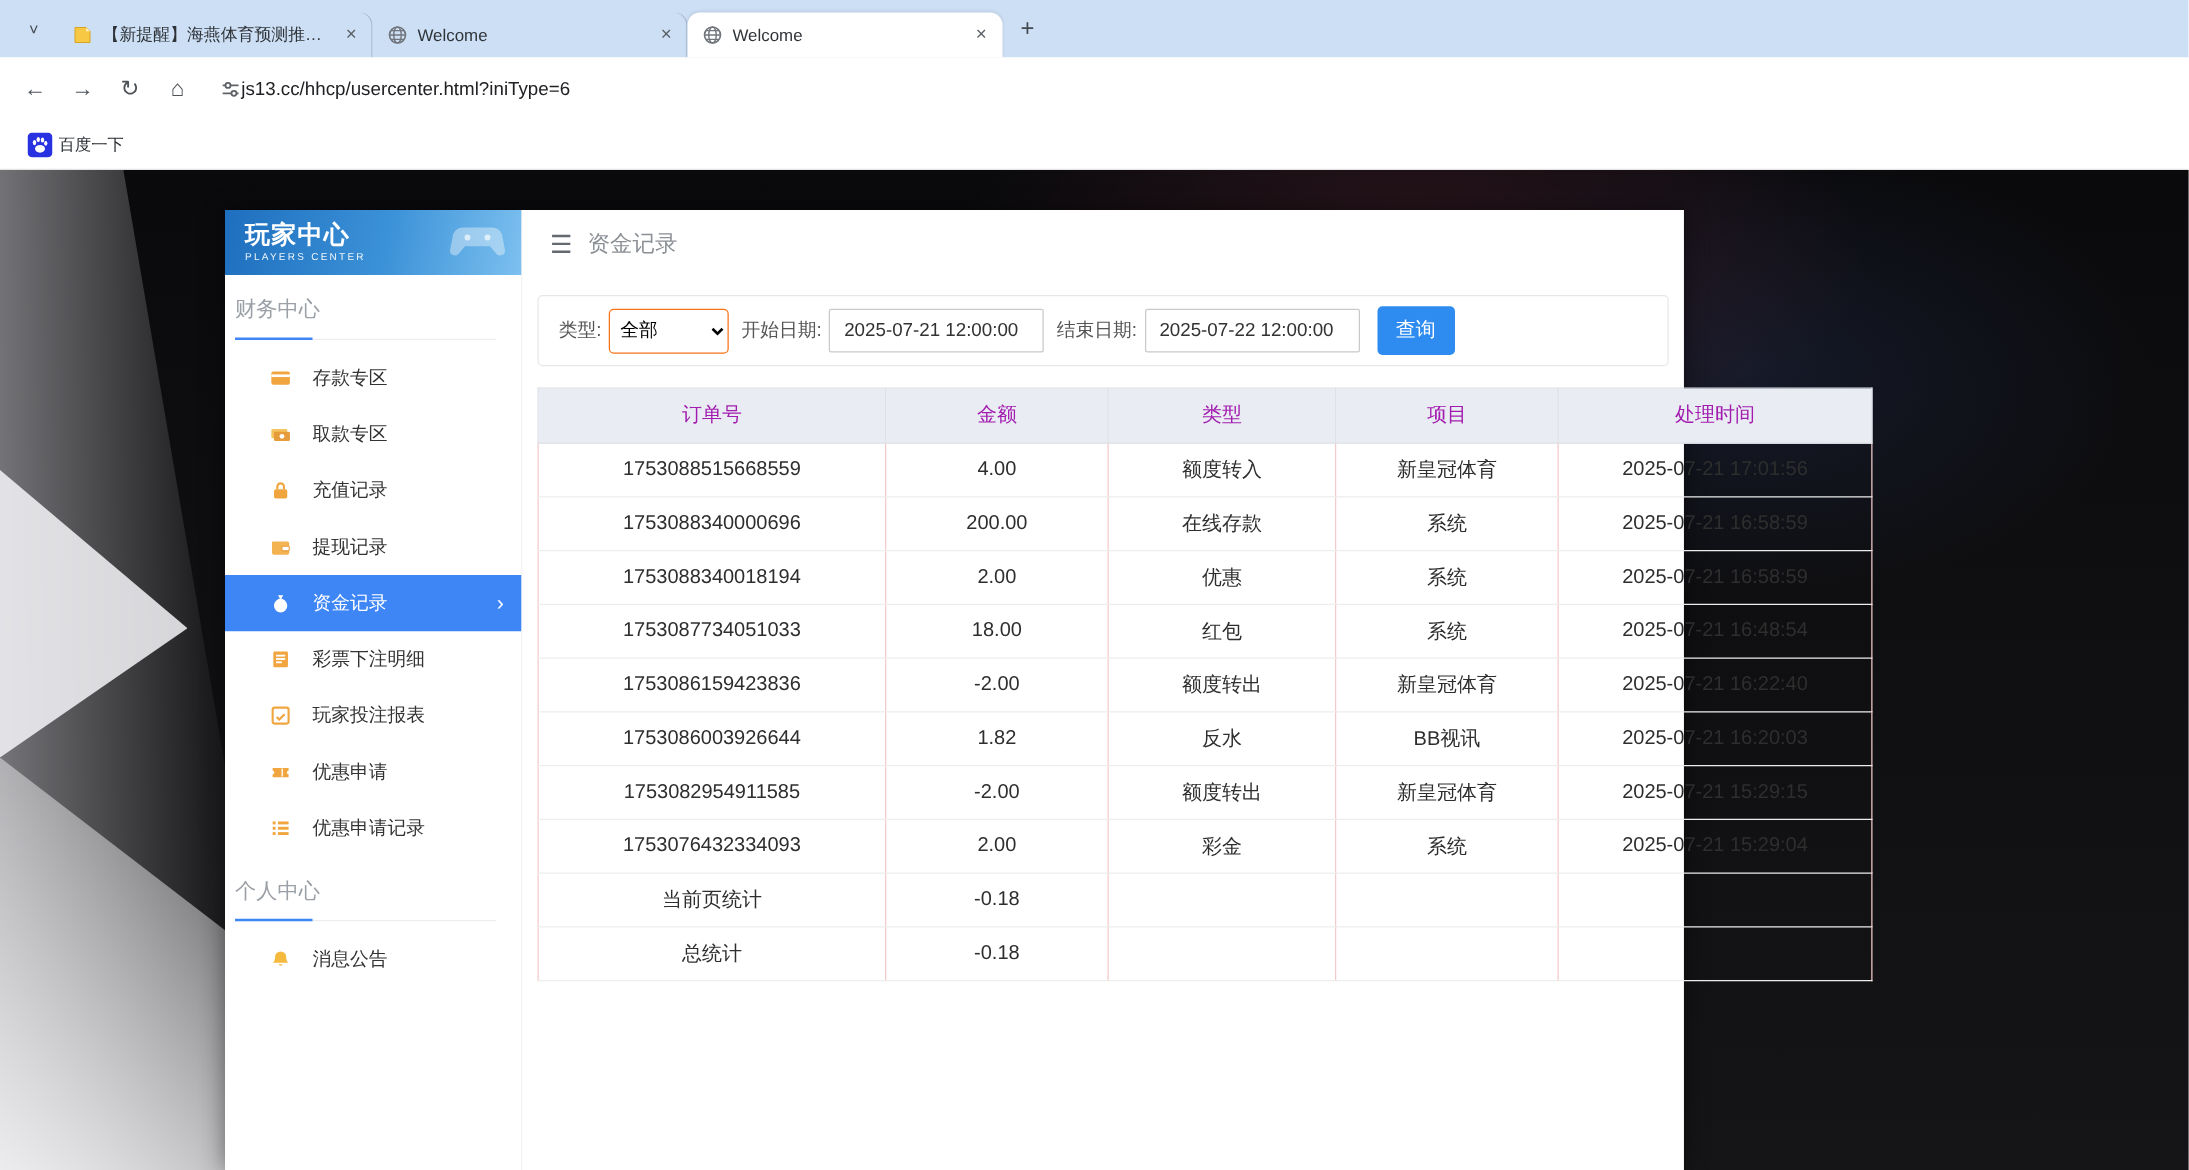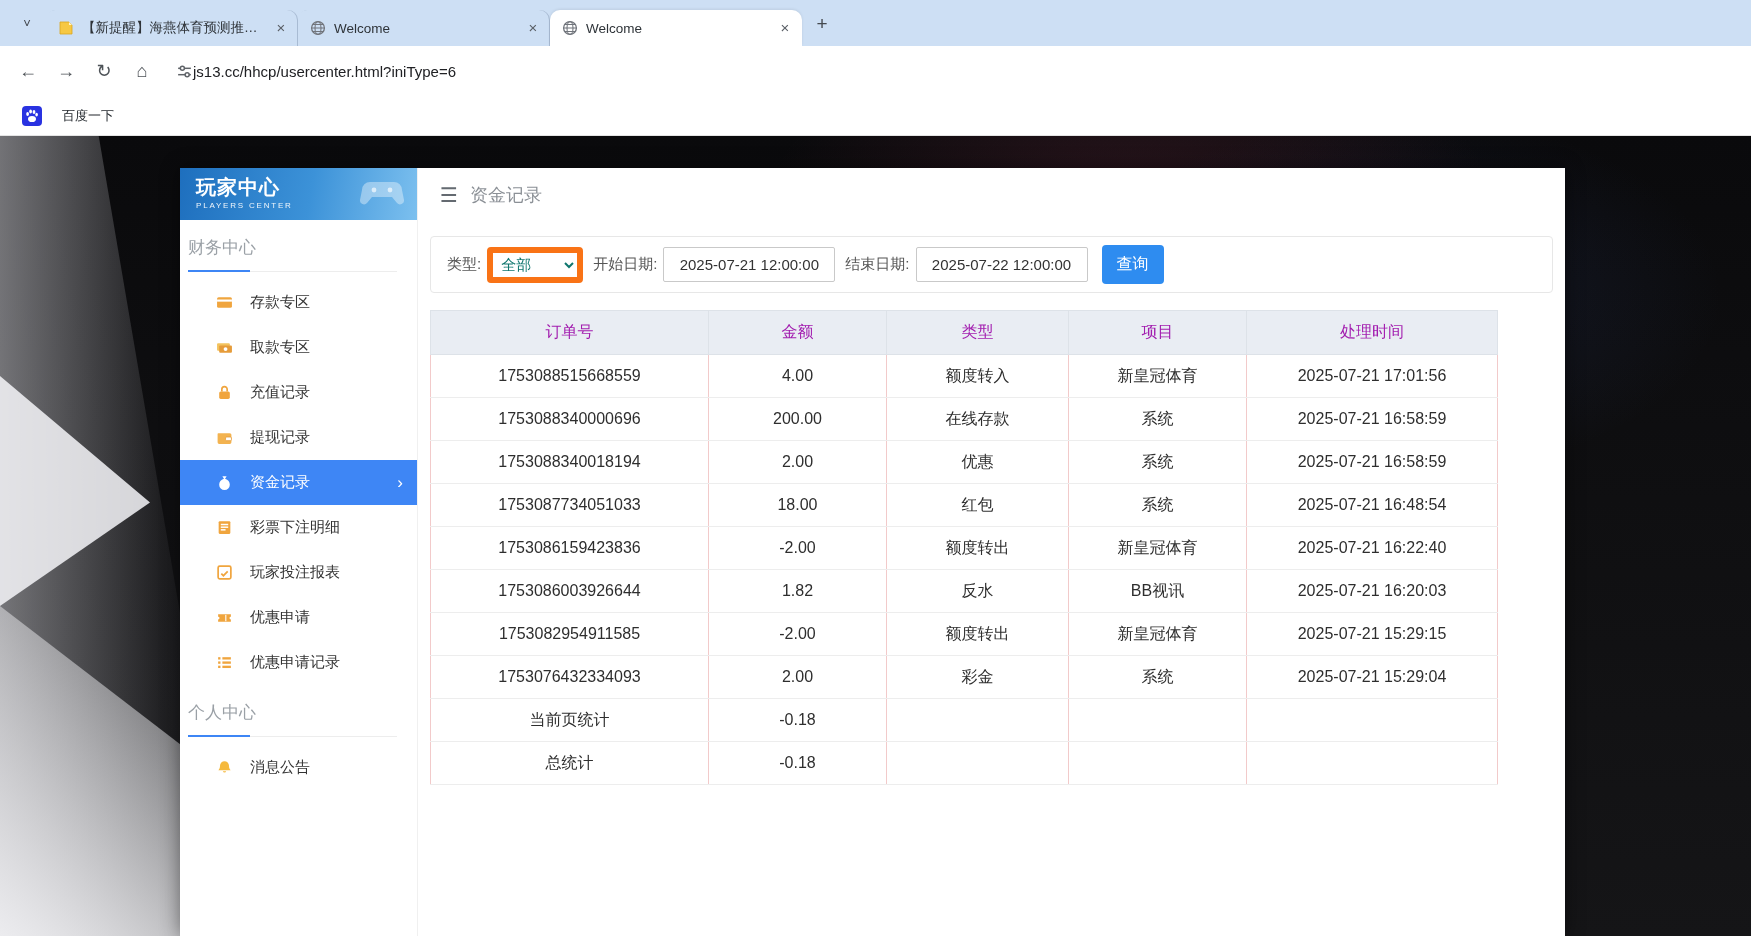--- a/index.html
+++ b/index.html
@@ -26,39 +26,39 @@
   .navbar{ position:absolute; top:46px; left:0; right:0; height:50px; background:#fff;
     display:flex; align-items:center; padding:0 10px; gap:2px; }
   .nav-btn{ width:36px; height:36px; border:none; background:transparent; border-radius:7px;
     font-size:18px; color:#4e5358; cursor:pointer; }
   .url-area{ flex:1; height:38px; display:flex; align-items:center; padding:0 14px;
     border-radius:19px; cursor:text; }
   .url-text{ font-size:15px; color:#202124; }
 
   .bookmarks-bar{ position:absolute; top:96px; left:0; right:0; height:40px; background:#fff;
     border-bottom:1px solid #e4e4e4; display:flex; align-items:center; padding:0 14px; }
-  .bookmark{ display:flex; align-items:center; gap:20px; padding:4px 8px; border-radius:6px;
+  .bookmark{ display:flex; align-items:center; gap:5px; padding:4px 8px; border-radius:6px;
     font-size:13px; color:#24292e; cursor:pointer; }
 
   
   .page{ position:absolute; top:136px; left:0; right:0; bottom:0; background:#0c0c0e; overflow:hidden; }
   .bg1{ position:absolute; inset:0; background:
       radial-gradient(ellipse 520px 260px at 1130px 70px, rgba(160,60,90,.22), transparent 70%),
       radial-gradient(ellipse 460px 260px at 1400px 160px, rgba(60,85,160,.18), transparent 70%),
       linear-gradient(#0a0a0c,#151517); }
   .bg2{ position:absolute; left:0; top:0; width:235px; height:100%;
       background:linear-gradient(to right, rgba(200,200,205,.55), rgba(130,130,135,.12) 70%, transparent);
       clip-path:polygon(0 0, 42% 0, 100% 100%, 0 100%); }
   .bg3{ position:absolute; left:0; top:240px; width:150px; height:230px; background:rgba(246,246,249,.85);
       clip-path:polygon(0 0, 100% 55%, 0 100%); }
   .bg4{ position:absolute; left:0; bottom:0; width:430px; height:330px;
       background:linear-gradient(to top right,#ececef, rgba(236,236,239,0));
       clip-path:polygon(0 100%, 0 0, 100% 100%); }
 
-  .panel{ position:absolute; left:180px; top:32px; width:1385px; height:768px; display:flex;
+  .panel{ position:absolute; left:180px; top:32px; width:1167px; height:768px; display:flex;
       background:#fff; box-shadow:0 0 18px rgba(0,0,0,.45); }
 
   
   .sidebar{ width:238px; flex-shrink:0; background:#fff; border-right:1px solid #f0f0f0; }
   .sidebar-header{ height:52px; background:linear-gradient(100deg,#1e6fbe 0%,#3c92d8 55%,#7cc0ef 100%);
       position:relative; color:#fff; padding:6px 0 0 16px; }
   .sb-title{ font-size:20px; font-weight:bold; letter-spacing:1px; }
   .sb-sub{ font-size:8px; letter-spacing:1.8px; opacity:.92; }
   .gamepad{ position:absolute; right:12px; top:10px; }
   .section-head{ margin:16px 20px 8px 8px; padding-bottom:12px; border-bottom:1px solid #ededed;
@@ -73,24 +73,24 @@
   
   .content{ flex:1; min-width:0; display:flex; flex-direction:column; background:#fff; }
   .content-header{ height:54px; flex-shrink:0; display:flex; align-items:center; gap:12px;
       padding-left:22px; }
   .hamburger{ font-size:20px; color:#646a71; cursor:pointer; }
   .page-title{ font-size:18px; color:#8b9096; }
 
   .filter-card{ margin:14px 12px 17px 12px; border:1px solid #e7e7e7; border-radius:4px;
       padding:8px 16px; display:flex; align-items:center; font-size:15px; color:#555; }
   .f-label{ margin:0 6px 0 10px; }
-  .type-select{ width:96px; height:36px; border:6px solid #f97316; border-radius:4px;
-      font-size:15px; padding:0 4px; color:#0f766e; background:#fff; font-family:inherit; }
+  .type-select{ width:96px; height:36px; border:1px solid #f97316; border-radius:4px;
+      font-size:15px; padding:0 4px; color:#000000; background:#fff; font-family:inherit; }
   .date-input{ width:172px; height:35px; border:1px solid #c9c9c9; font-size:15px; color:#333;
-      padding:0 11px; border-radius:2px; font-family:inherit;text-align:center; }
+      padding:0 11px; border-radius:2px; font-family:inherit; }
   .query-btn{ margin-left:14px; background:#2e8cf0; color:#fff; border:none; border-radius:4px;
       font-size:16px; padding:9px 15px; cursor:pointer; font-family:inherit; }
 
   .data-table{ margin-left:12px; border-collapse:collapse; table-layout:fixed; width:1067px;
       border:1px solid #e7dede; }
   .data-table th{ background:#e9edf3; height:44px; font-size:16px; color:#a21caf; font-weight:normal;
       border:1px solid #dde2e8; }
   .data-table td{ height:43px; font-size:16px; color:#2e2e2e; text-align:center;
       border-style:solid; border-width:1px; border-color:#ededed #f2caca; overflow:hidden; white-space:nowrap; }
 </style>

